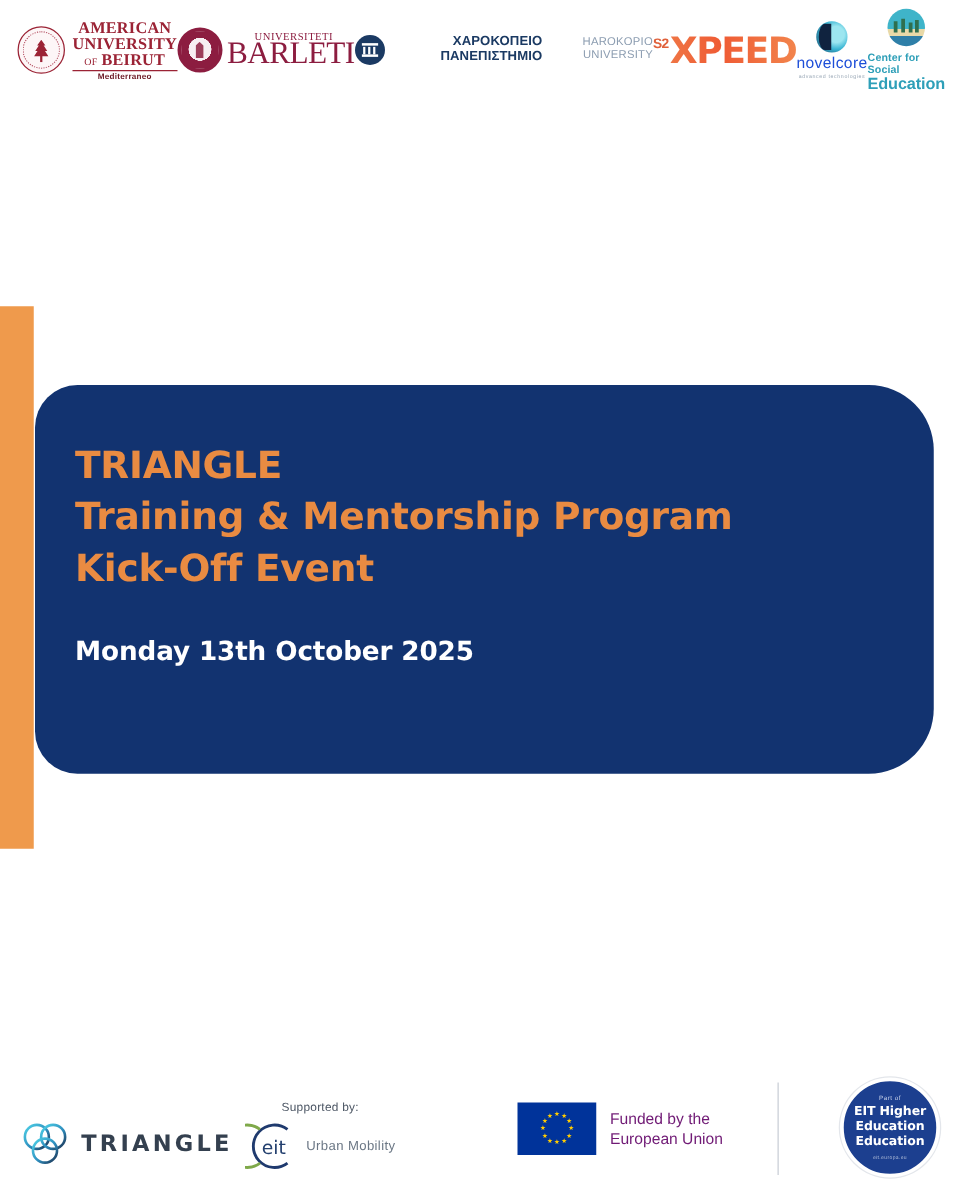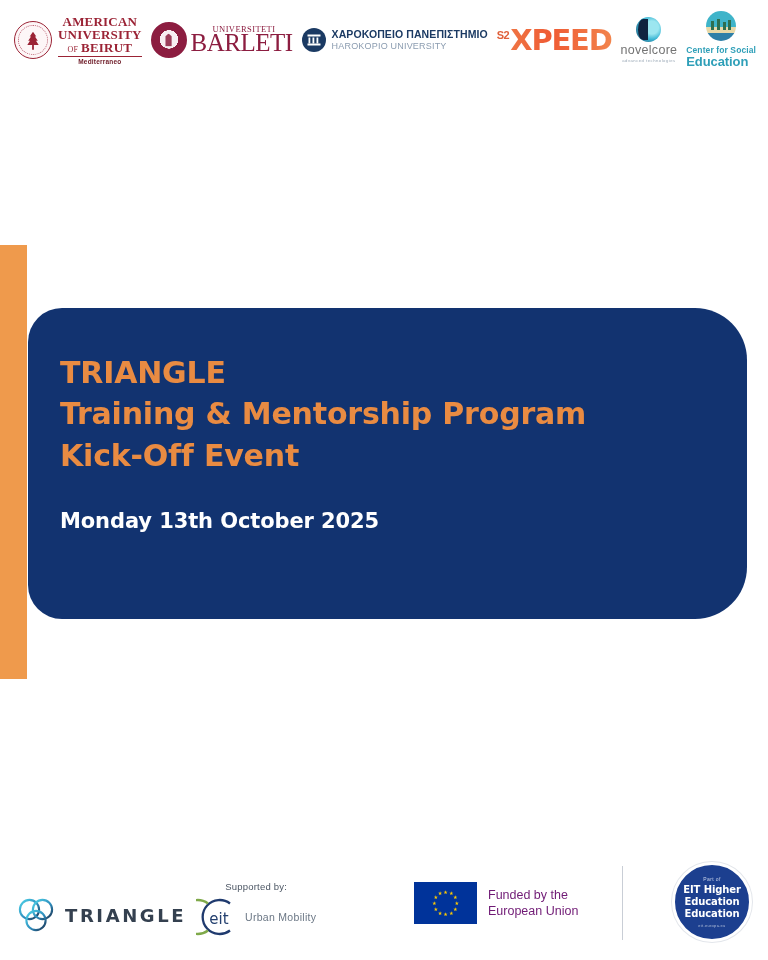--- a/index.html
+++ b/index.html
@@ -155,21 +155,21 @@
     left: 50%; top: 52%;
     transform: translate(-50%,-50%);
     width: 13px; height: 11px;
     background:
       linear-gradient(#fff,#fff) left 1.5px top 3px/1.8px 6px no-repeat,
       linear-gradient(#fff,#fff) left 5.6px top 3px/1.8px 6px no-repeat,
       linear-gradient(#fff,#fff) left 9.7px top 3px/1.8px 6px no-repeat,
       linear-gradient(#fff,#fff) left 0 top 0/13px 2.2px no-repeat,
       linear-gradient(#fff,#fff) left 0 bottom 0/13px 2px no-repeat;
   }
-  .hk-text { display: flex; flex-direction: column; line-height: 1.12; }
+  .hk-text { display: flex; flex-direction: row; line-height: 1.12; text-align: right; }
   .hk-gr {
     font-size: 10.5px;
     font-weight: 700;
     color: #1b3a63;
     letter-spacing: .1px;
   }
   .hk-en {
     font-size: 9px;
     font-weight: 400;
     color: #8b9cb0;
@@ -213,21 +213,21 @@
     position: absolute;
     left: 2px; top: 2px;
     width: 10px; height: 21px;
     background: #10233f;
     border-radius: 50% 0 0 50%;
   }
   .nc-word {
     font-size: 12.5px;
     font-weight: 400;
     letter-spacing: .3px;
-    color: #737373;
+    color: #1d4ed8;
     line-height: 1;
   }
   .nc-sub {
     font-size: 4.2px;
     letter-spacing: .5px;
     color: #9aa8b6;
     line-height: 1;
   }
 
   

